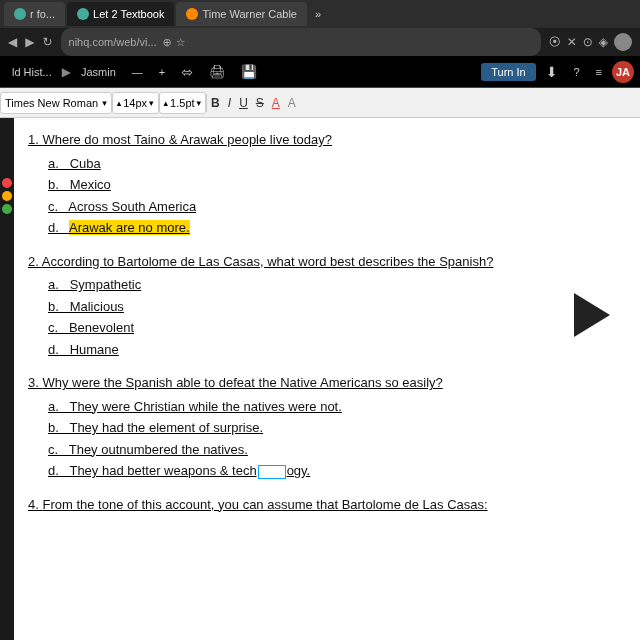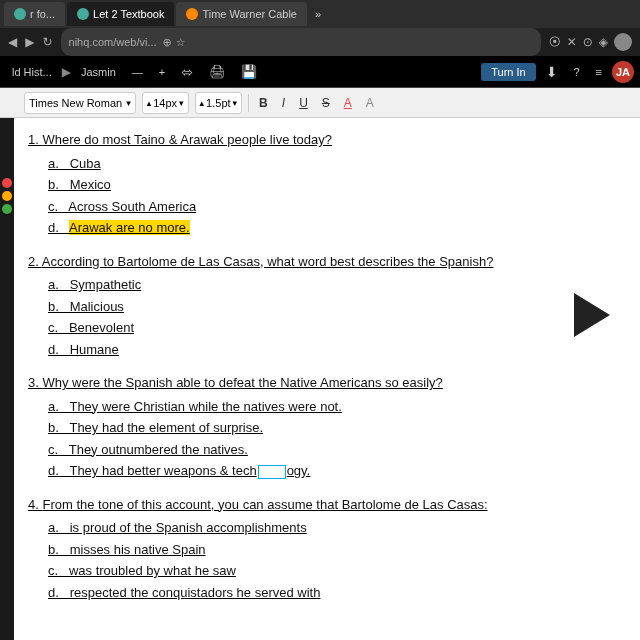--- a/index.html
+++ b/index.html
@@ -108,22 +108,21 @@
     }
     .toolbar-spacer { flex: 1; }
     .breadcrumb-sep { color: #888; font-size: 12px; }
 
     
     .font-toolbar {
       background: #f0f0f0;
       height: 30px;
       display: flex;
       align-items: center;
-      padding: 0 24px;
-      gap: 6px;
+      padding: 0 0;
       border-bottom: 1px solid #ccc;
     }
     .font-select {
       background: #fff;
       border: 1px solid #ccc;
       border-radius: 3px;
       font-size: 11px;
       padding: 1px 4px;
       height: 22px;
       display: flex;
@@ -334,23 +333,17 @@
           <div class="option">a.&nbsp;&nbsp; They were Christian while the natives were not.</div>
           <div class="option">b.&nbsp;&nbsp; They had the element of surprise.</div>
           <div class="option">c.&nbsp;&nbsp; They outnumbered the natives.</div>
           <div class="option">d.&nbsp;&nbsp; They had better weapons &amp; tech<span style="border:1.5px solid #00aaff;display:inline-block;width:28px;height:14px;vertical-align:middle;margin:0 1px;"></span>ogy.</div>
         </div>
       </div>
 
       <div class="question">
         <span class="question-num">4. </span>
         <span class="question-text">From the tone of this account, you can assume that Bartolome de Las Casas:</span>
-        <div class="options">
-          <div class="option">a.&nbsp;&nbsp; is proud of the Spanish accomplishments</div>
-          <div class="option">b.&nbsp;&nbsp; misses his native Spain</div>
-          <div class="option">c.&nbsp;&nbsp; was troubled by what he saw</div>
-          <div class="option">d.&nbsp;&nbsp; respected the conquistadors he served with</div>
-        </div>
       </div>
 
     </div>
   </div>
 </div>
 
 </body></html>

